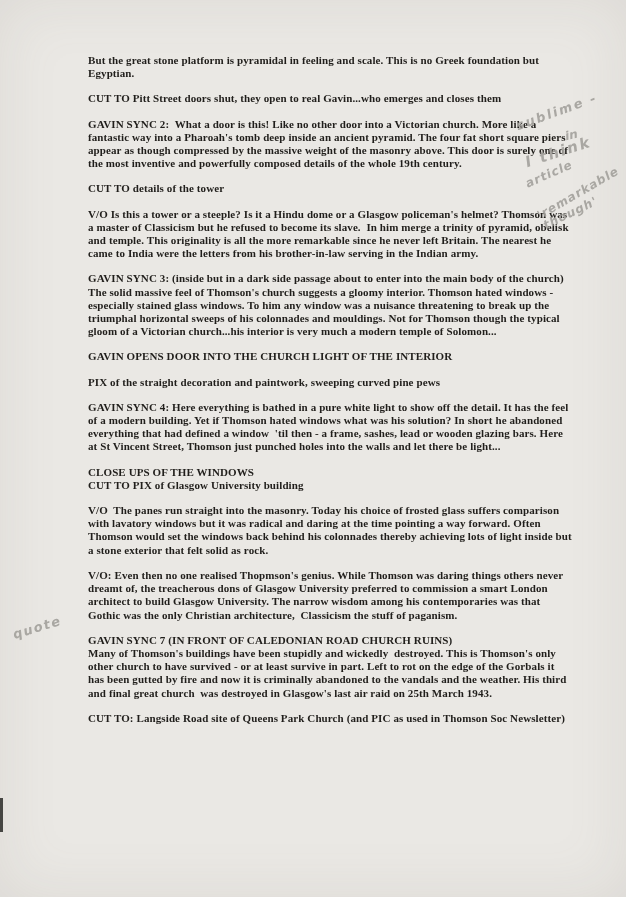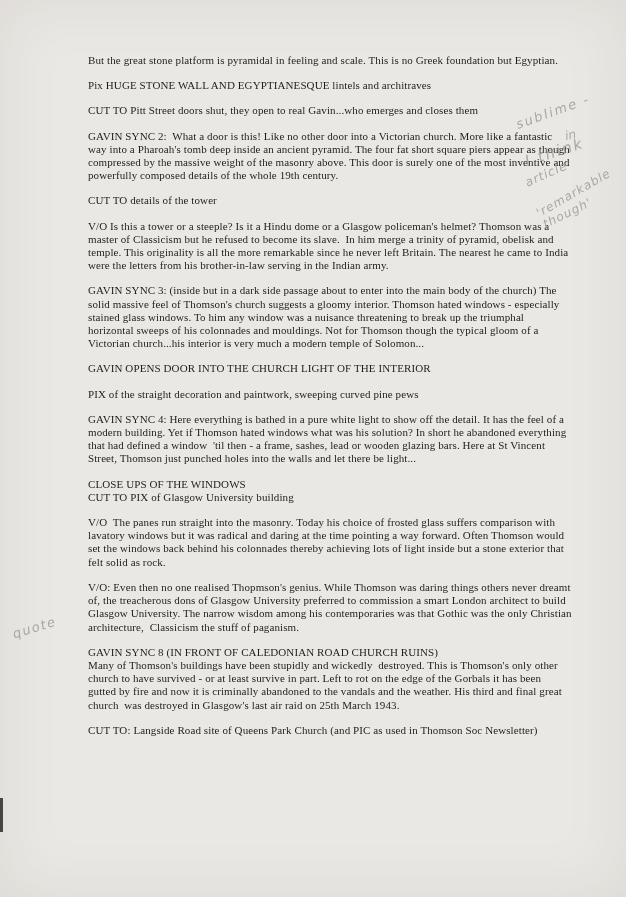--- a/index.html
+++ b/index.html
@@ -9,20 +9,21 @@
   }
   .scan {
     position: relative;
     width: 626px;
     height: 897px;
     overflow: hidden;
     background: linear-gradient(135deg, #edecе8 0%, #eae9e5 45%, #e7e5e0 100%);
     background-color: #eae8e4;
     box-shadow: inset 0 0 60px rgba(120,115,105,0.12);
     font-family: "Liberation Serif", "DejaVu Serif", serif;
+    font-weight: bold;
   }
   .content {
     position: absolute;
     left: 88px;
     top: 54px;
     width: 484px;
     color: #201e1b;
     font-size: 11px;
     line-height: 13.2px;
     letter-spacing: 0.1px;
@@ -67,34 +68,33 @@
     opacity: 0.85;
   }
 </style>
 </head>
 <body>
 
 <div class="scan">
 
   <div class="content">
     <p>But the great stone platform is pyramidal in feeling and scale. This is no Greek foundation but Egyptian.</p>
-    <p>Pix HUGE STONE WALL AND EGYPTIANESQUE lintels and architraves</p>
     <p>CUT TO Pitt Street doors shut, they open to real Gavin...who emerges and closes them</p>
     <p>GAVIN SYNC 2:  What a door is this! Like no other door into a Victorian church. More like a fantastic way into a Pharoah's tomb deep inside an ancient pyramid. The four fat short square piers appear as though compressed by the massive weight of the masonry above. This door is surely one of the most inventive and powerfully composed details of the whole 19th century.</p>
     <p>CUT TO details of the tower</p>
     <p>V/O Is this a tower or a steeple? Is it a Hindu dome or a Glasgow policeman's helmet? Thomson was a master of Classicism but he refused to become its slave.  In him merge a trinity of pyramid, obelisk and temple. This originality is all the more remarkable since he never left Britain. The nearest he came to India were the letters from his brother-in-law serving in the Indian army.</p>
     <p>GAVIN SYNC 3: (inside but in a dark side passage about to enter into the main body of the church) The solid massive feel of Thomson's church suggests a gloomy interior. Thomson hated windows - especially stained glass windows. To him any window was a nuisance threatening to break up the triumphal horizontal sweeps of his colonnades and mouldings. Not for Thomson though the typical gloom of a Victorian church...his interior is very much a modern temple of Solomon...</p>
     <p>GAVIN OPENS DOOR INTO THE CHURCH LIGHT OF THE INTERIOR</p>
     <p>PIX of the straight decoration and paintwork, sweeping curved pine pews</p>
     <p>GAVIN SYNC 4: Here everything is bathed in a pure white light to show off the detail. It has the feel of a modern building. Yet if Thomson hated windows what was his solution? In short he abandoned everything that had defined a window  'til then - a frame, sashes, lead or wooden glazing bars. Here at St Vincent Street, Thomson just punched holes into the walls and let there be light...</p>
     <p class="no-gap-after">CLOSE UPS OF THE WINDOWS</p>
     <p>CUT TO PIX of Glasgow University building</p>
     <p>V/O  The panes run straight into the masonry. Today his choice of frosted glass suffers comparison with lavatory windows but it was radical and daring at the time pointing a way forward. Often Thomson would set the windows back behind his colonnades thereby achieving lots of light inside but a stone exterior that felt solid as rock.</p>
     <p>V/O: Even then no one realised Thopmson's genius. While Thomson was daring things others never dreamt of, the treacherous dons of Glasgow University preferred to commission a smart London architect to build Glasgow University. The narrow wisdom among his contemporaries was that Gothic was the only Christian architecture,  Classicism the stuff of paganism.</p>
-    <p class="no-gap-after">GAVIN SYNC 8 (IN FRONT OF CALEDONIAN ROAD CHURCH RUINS)</p>
+    <p class="no-gap-after">GAVIN SYNC 7 (IN FRONT OF CALEDONIAN ROAD CHURCH RUINS)</p>
     <p>Many of Thomson's buildings have been stupidly and wickedly  destroyed. This is Thomson's only other church to have survived - or at least survive in part. Left to rot on the edge of the Gorbals it has been gutted by fire and now it is criminally abandoned to the vandals and the weather. His third and final great church  was destroyed in Glasgow's last air raid on 25th March 1943.</p>
     <p>CUT TO: Langside Road site of Queens Park Church (and PIC as used in Thomson Soc Newsletter)</p>
   </div>
 
   <div class="pencil note-quote">quote</div>
 
   <div>
     <span class="pencil scribble-line sc1">sublime -</span>
     <span class="pencil scribble-line sc2">in</span>
     <span class="pencil scribble-line sc3">I think</span>

